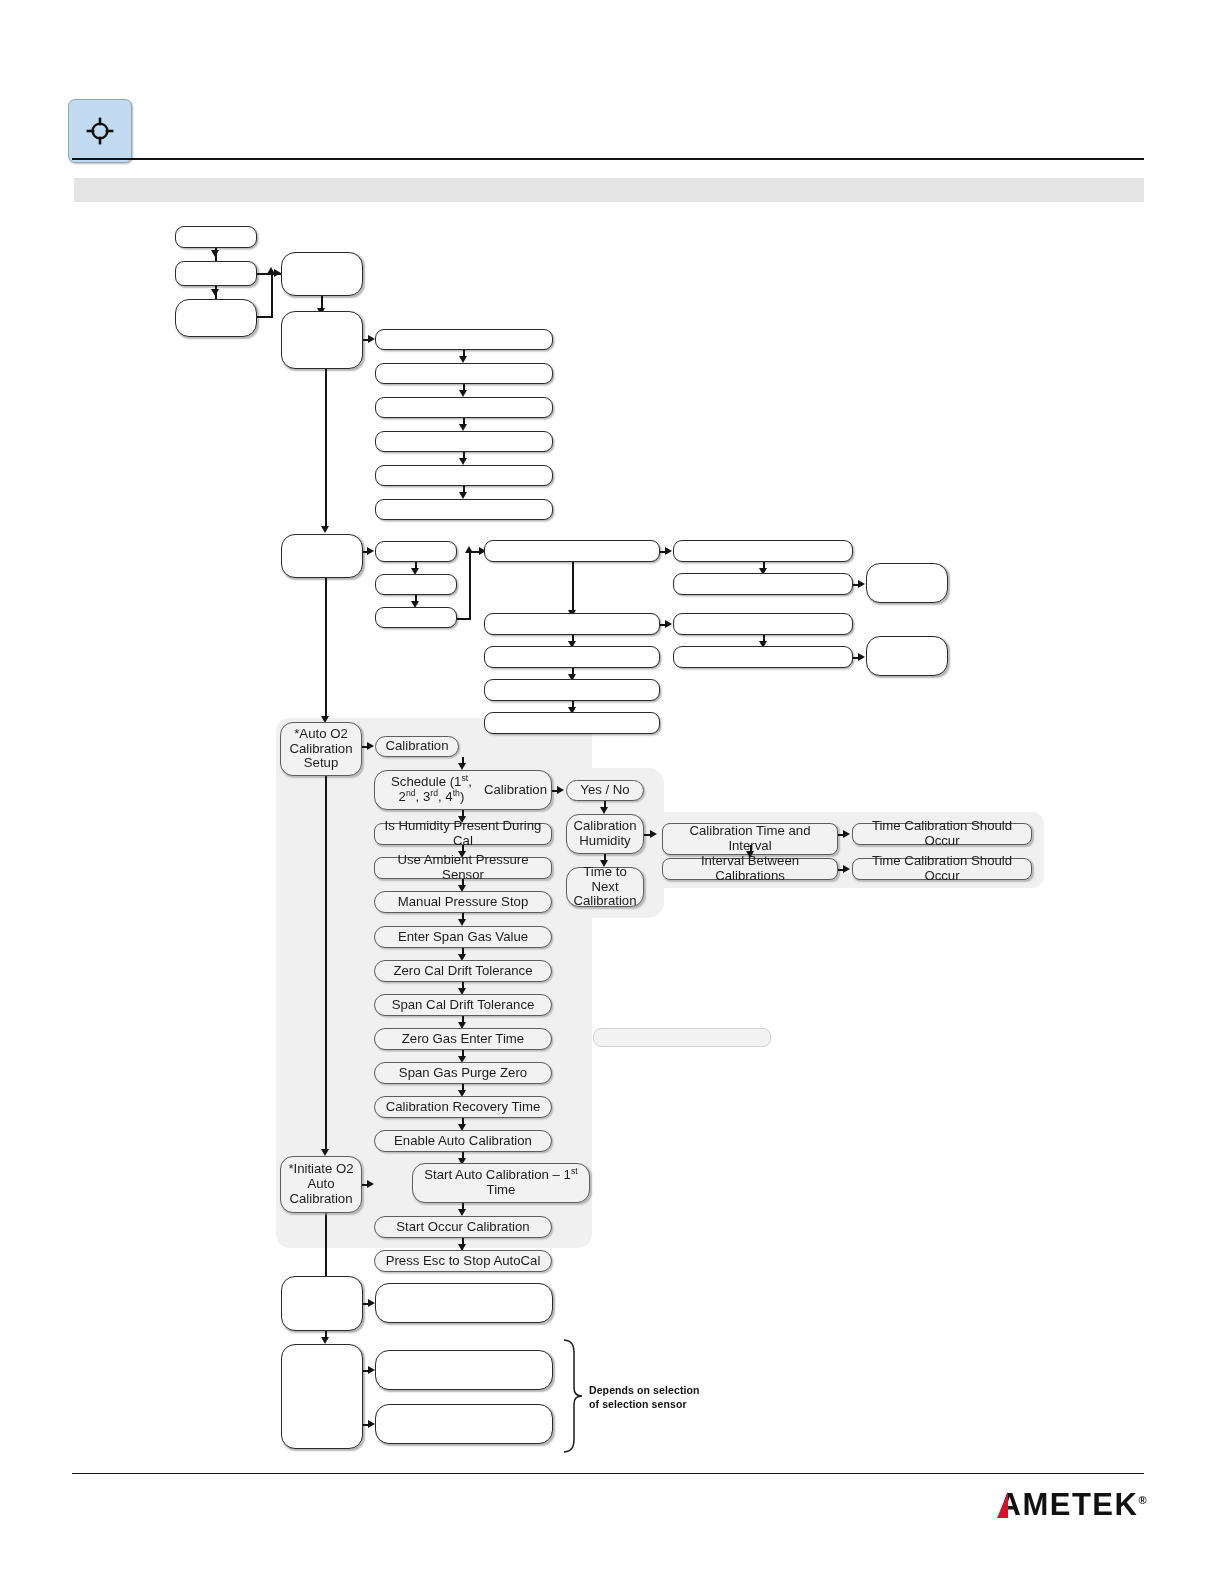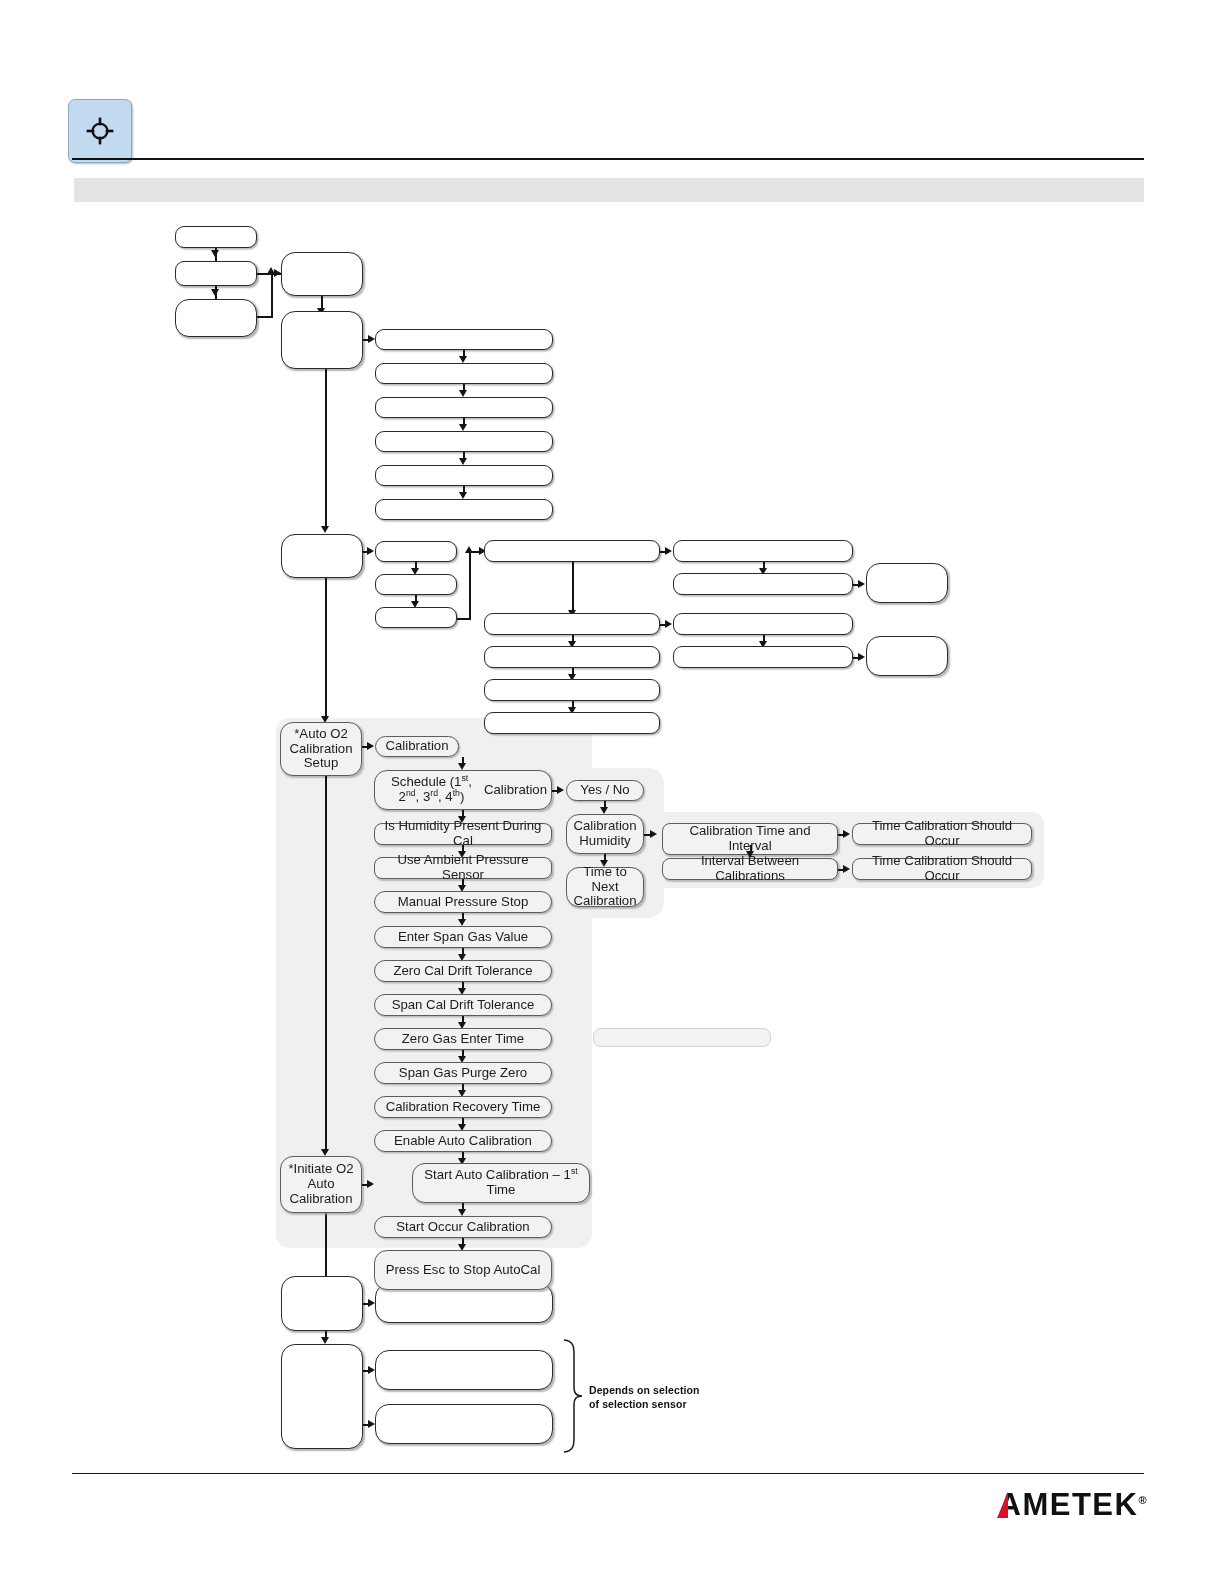--- a/index.html
+++ b/index.html
@@ -291,21 +291,21 @@
     <span><span>Start Auto Calibration – 1</span><sup>st</sup></span>
     <span>Time</span>
   </div>
   <div class="ln v zlift" style="left:462px;top:1203px;height:8px;"></div>
   <div class="arw down zlift" style="left:458px;top:1209px;"></div>
 
   <div class="lnode rounded zlift" style="left:374px;top:1216px;width:178px;height:22px;">Start Occur Calibration</div>
   <div class="ln v zlift" style="left:462px;top:1238px;height:8px;"></div>
   <div class="arw down zlift" style="left:458px;top:1244px;"></div>
 
-  <div class="lnode rounded zlift" style="left:374px;top:1250px;width:178px;height:40px;">Press Esc to Stop AutoCal</div>
+  <div class="lnode rounded zlift" style="left:374px;top:1250px;width:178px;height:22px;">Press Esc to Stop AutoCal</div>
 
   <div class="ln v zlift" style="left:325px;top:776px;height:375px;"></div>
   <div class="arw down zlift" style="left:321px;top:1149px;"></div>
 
   <div class="lnode rounded zlift" style="left:280px;top:1156px;width:82px;height:57px;flex-direction:column;">
     <span>*Initiate O2</span>
     <span>Auto</span>
     <span>Calibration</span>
   </div>
   <div class="ln h zlift" style="left:362px;top:1184px;width:9px;"></div>

